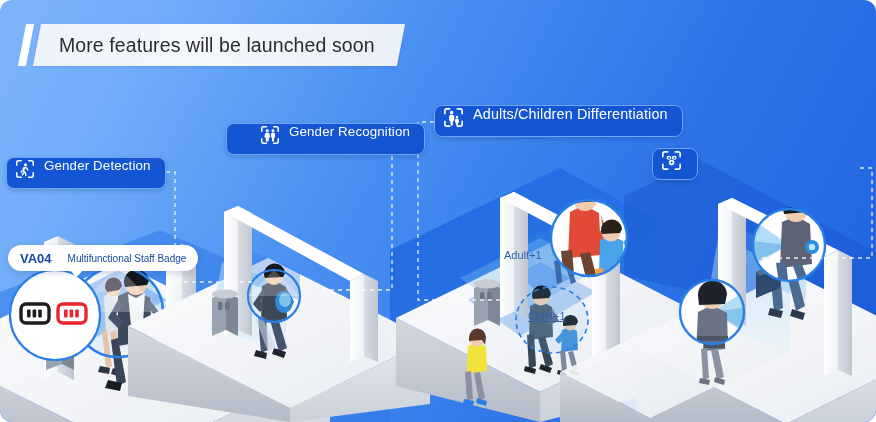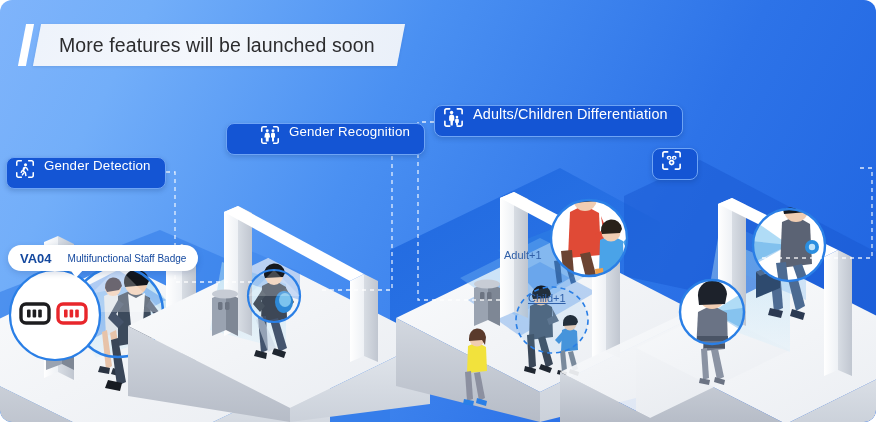--- a/index.html
+++ b/index.html
@@ -547,15 +547,15 @@
     </g>
   </svg>
 
   <div id="va04">
     <span class="b">VA04</span>
     <span class="t">Multifunctional Staff Badge</span>
     <div class="tail"></div>
   </div>
 
   <div class="scene-label" style="left:504px; top:249px;">Adult+1</div>
-  <div class="scene-label" style="left:528px; top:292px;text-decoration:underline;">Child+1</div>
+  <div class="scene-label" style="left:528px; top:310px;text-decoration:underline;">Child+1</div>
 
 </div>
 
 </body></html>

